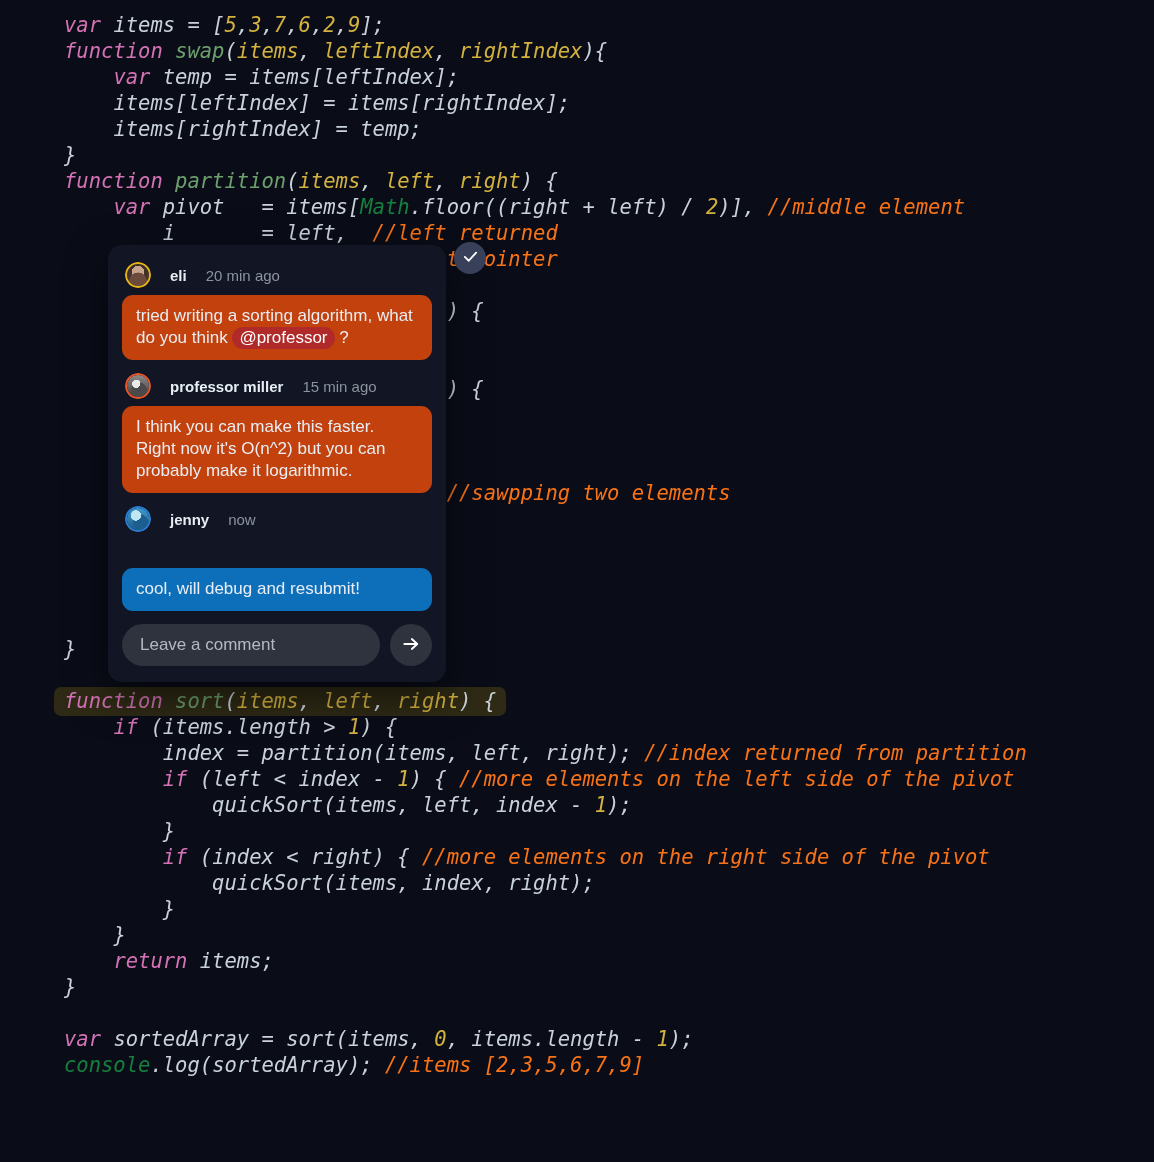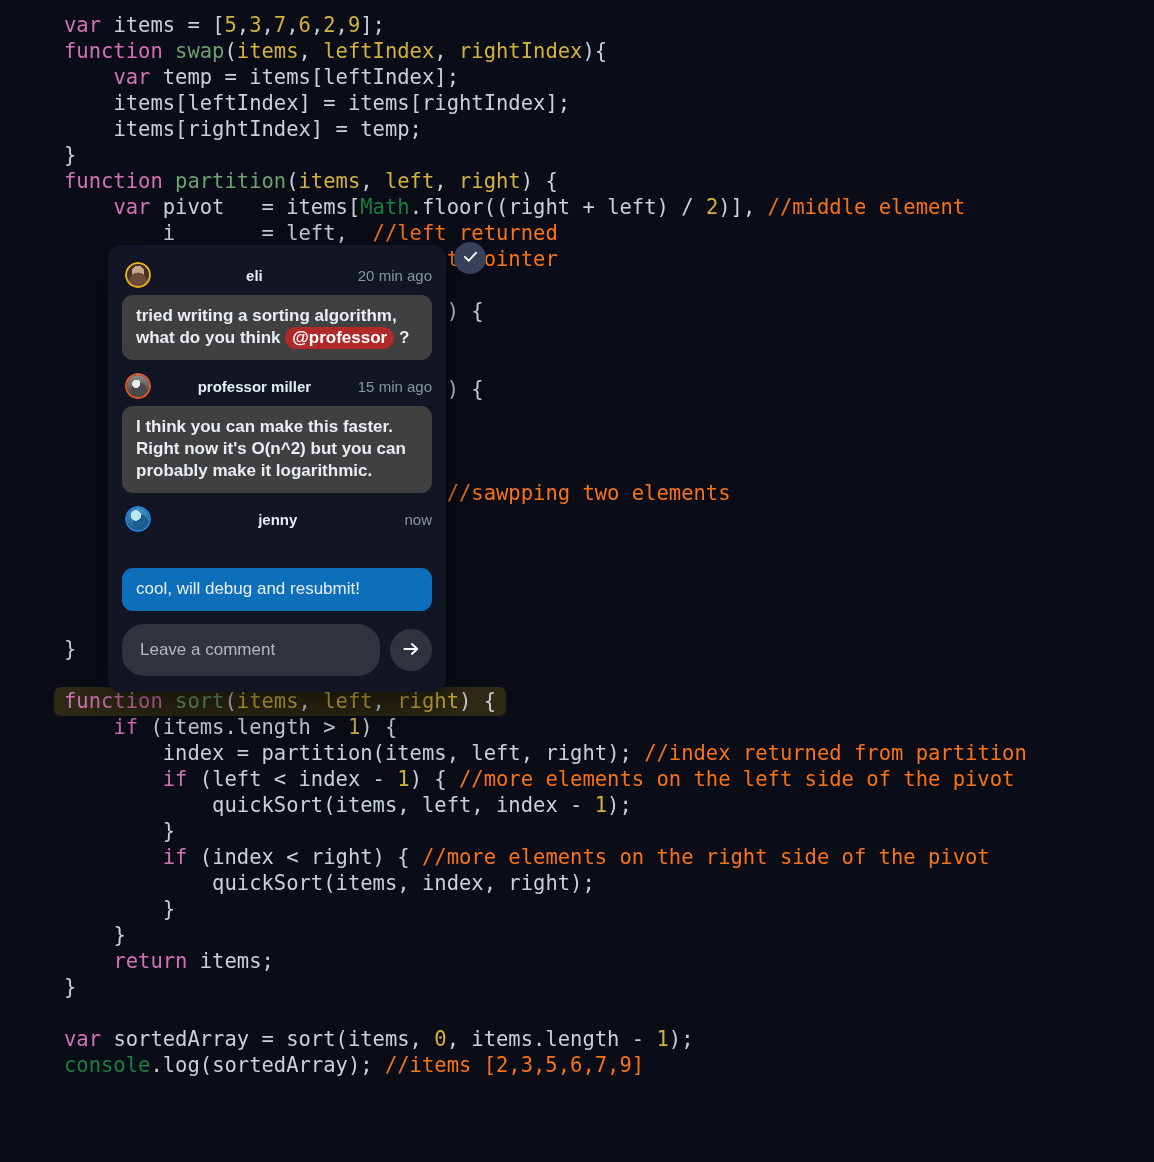--- a/index.html
+++ b/index.html
@@ -11,20 +11,21 @@
     font-family: "Liberation Sans", sans-serif;
     overflow: hidden;
     position: relative;
   }
 
   
   #code-surface {
     position: absolute;
     inset: 0;
     padding: 12px 8px 0 0;
+    font-style: italic;
   }
   .code-line {
     font-family: "DejaVu Sans Mono", monospace;
     font-size: 20.5px;
     line-height: 26px;
     color: #c9d1d9;
     white-space: pre;
     padding-left: 64px;
     height: 26px;
     letter-spacing: 0px;
@@ -59,21 +60,20 @@
     padding: 14px 14px 16px 14px;
     box-shadow: 0 14px 40px rgba(0,0,0,0.55);
     z-index: 20;
   }
 
   .msg-head {
     display: flex;
     align-items: center;
     gap: 19px;
     margin: 3px 0 7px 3px;
-    justify-content: space-between;
   }
   .avatar {
     width: 26px; height: 26px;
     border-radius: 50%;
     flex: 0 0 26px;
     position: relative;
     overflow: hidden;
   }
   .avatar .ring {
     position: absolute; inset: 0;
@@ -117,21 +117,21 @@
   }
 
   .bubble {
     border-radius: 11px;
     padding: 10px 14px 11px 14px;
     font-size: 17px;
     line-height: 22px;
     color: #e9eef5;
     margin-bottom: 13px;
   }
-  .bubble.them { background: #404040; font-weight: bold; }
+  .bubble.them { background: #c2410c; }
   .bubble.me   { background: #0d6fba; margin-top: 36px; }
 
   .mention {
     background: #b02a2a;
     color: #fff;
     border-radius: 11px;
     padding: 1px 7px 2px 7px;
     white-space: nowrap;
   }
 
@@ -140,21 +140,21 @@
     align-items: center;
     gap: 10px;
     margin-top: 1px;
   }
   #comment-input {
     flex: 1;
     background: #2f333e;
     border: none;
     outline: none;
     border-radius: 22px;
-    height: 52px;
+    height: 42px;
     padding: 0 18px;
     color: #e6edf3;
     font-size: 17px;
     font-family: "Liberation Sans", sans-serif;
   }
   #comment-input::placeholder { color: #b3b9c2; }
   #send-button {
     width: 42px; height: 42px;
     border-radius: 50%;
     background: #2f333e;

